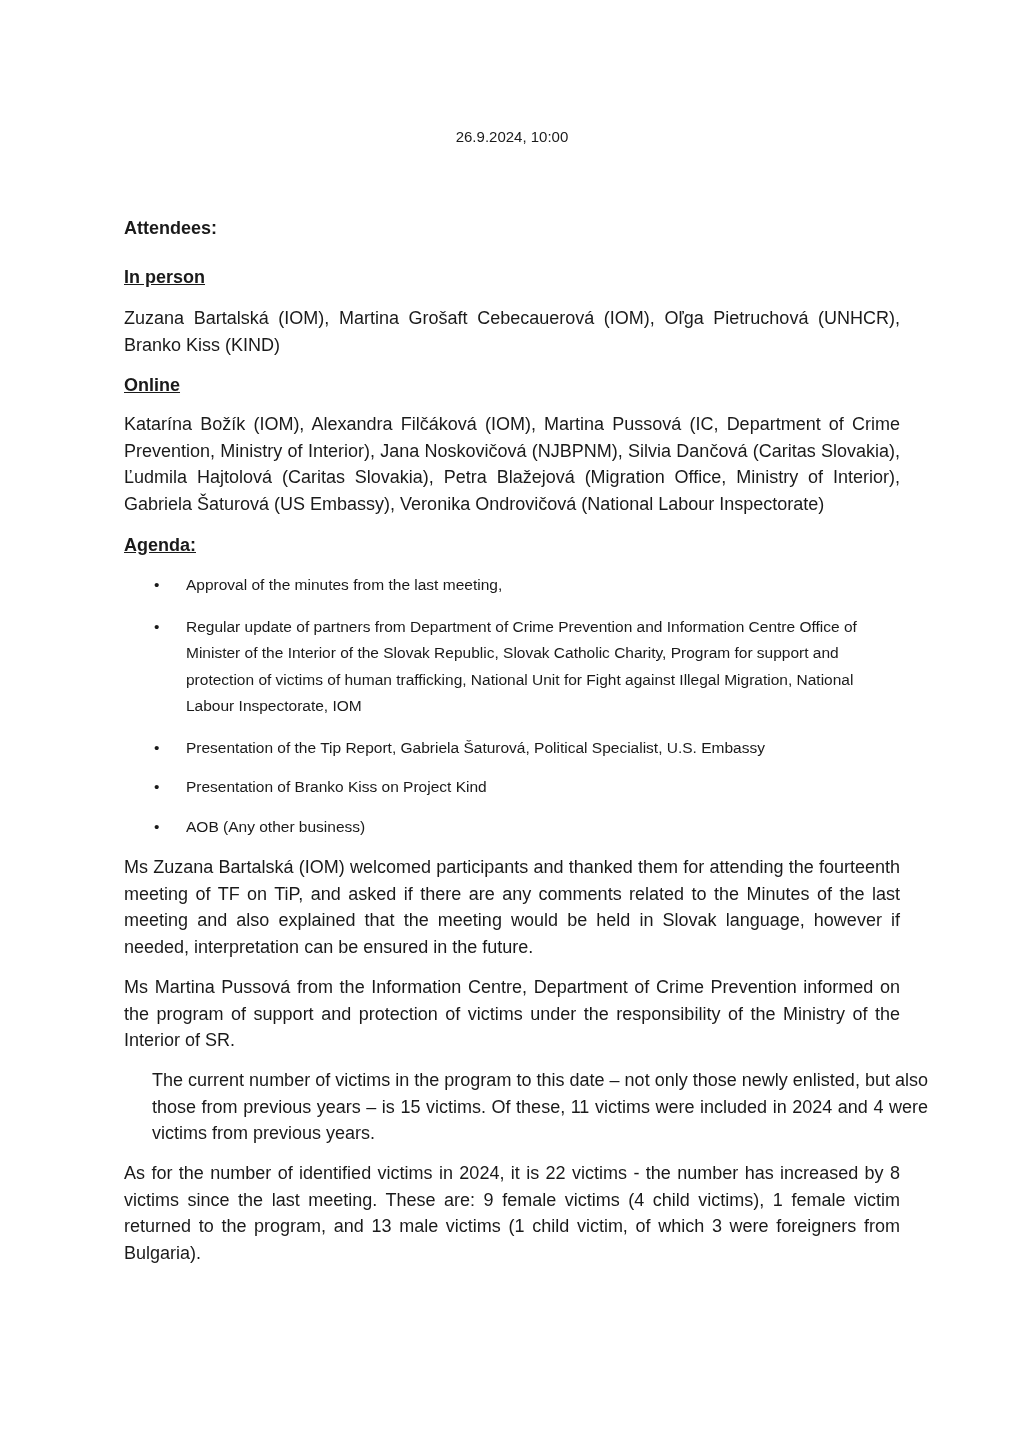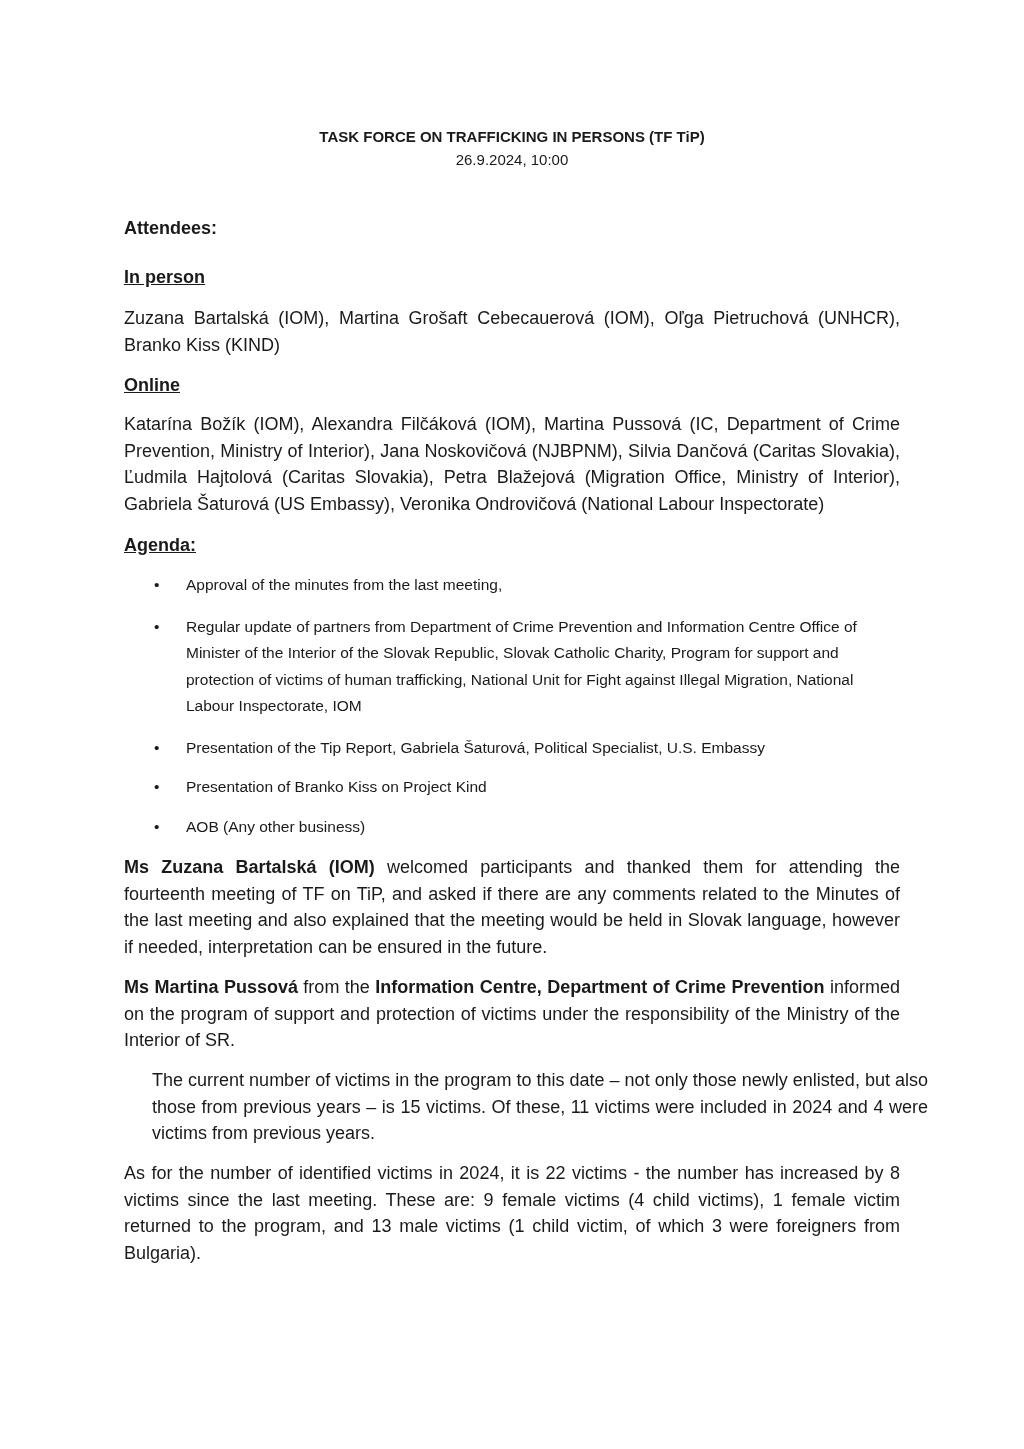--- a/index.html
+++ b/index.html
@@ -7,29 +7,28 @@
          font-family:"Liberation Sans", sans-serif; color:#1a1a1a; }
   .page { position:absolute; left:124px; top:0; width:776px; }
   .title { position:absolute; left:0; width:776px; text-align:center; font-size:15px; line-height:23px; }
   .title .b { font-weight:bold; }
   .sec { position:absolute; left:0; width:776px; font-size:18px; line-height:26.5px; text-align:justify; }
   .head { font-weight:bold; }
   .u { text-decoration:underline; }
   ul.agenda { list-style:none; margin:0; padding:0; position:absolute; left:0; width:776px; }
   ul.agenda li { position:relative; padding-left:62px; font-size:15.5px; line-height:26.5px; }
   ul.agenda li .bullet { position:absolute; left:30px; top:0; }
-  b { font-weight:bold; }
+  b { font-weight:normal; }
 </style>
 </head>
 <body>
 
 <div class="page">
 
   <div class="title" style="top:125px;">
-    <div class="b">TASK FORCE ON TRAFFICKING IN PERSONS (TF TiP)</div>
     <div>26.9.2024, 10:00</div>
   </div>
 
   <div class="sec head" style="top:215px;">Attendees:</div>
 
   <div class="sec head u" style="top:264px;">In person</div>
   <div class="sec" style="top:305px;">Zuzana Bartalská (IOM), Martina Grošaft Cebecauerová (IOM), Oľga Pietruchová (UNHCR), Branko Kiss (KIND)</div>
 
   <div class="sec head u" style="top:372px;">Online</div>
   <div class="sec" style="top:411px;">Katarína Božík (IOM), Alexandra Filčáková (IOM), Martina Pussová (IC, Department of Crime Prevention, Ministry of Interior), Jana Noskovičová (NJBPNM), Silvia Dančová (Caritas Slovakia), Ľudmila Hajtolová (Caritas Slovakia), Petra Blažejová (Migration Office, Ministry of Interior), Gabriela Šaturová (US Embassy), Veronika Ondrovičová (National Labour Inspectorate)</div>

